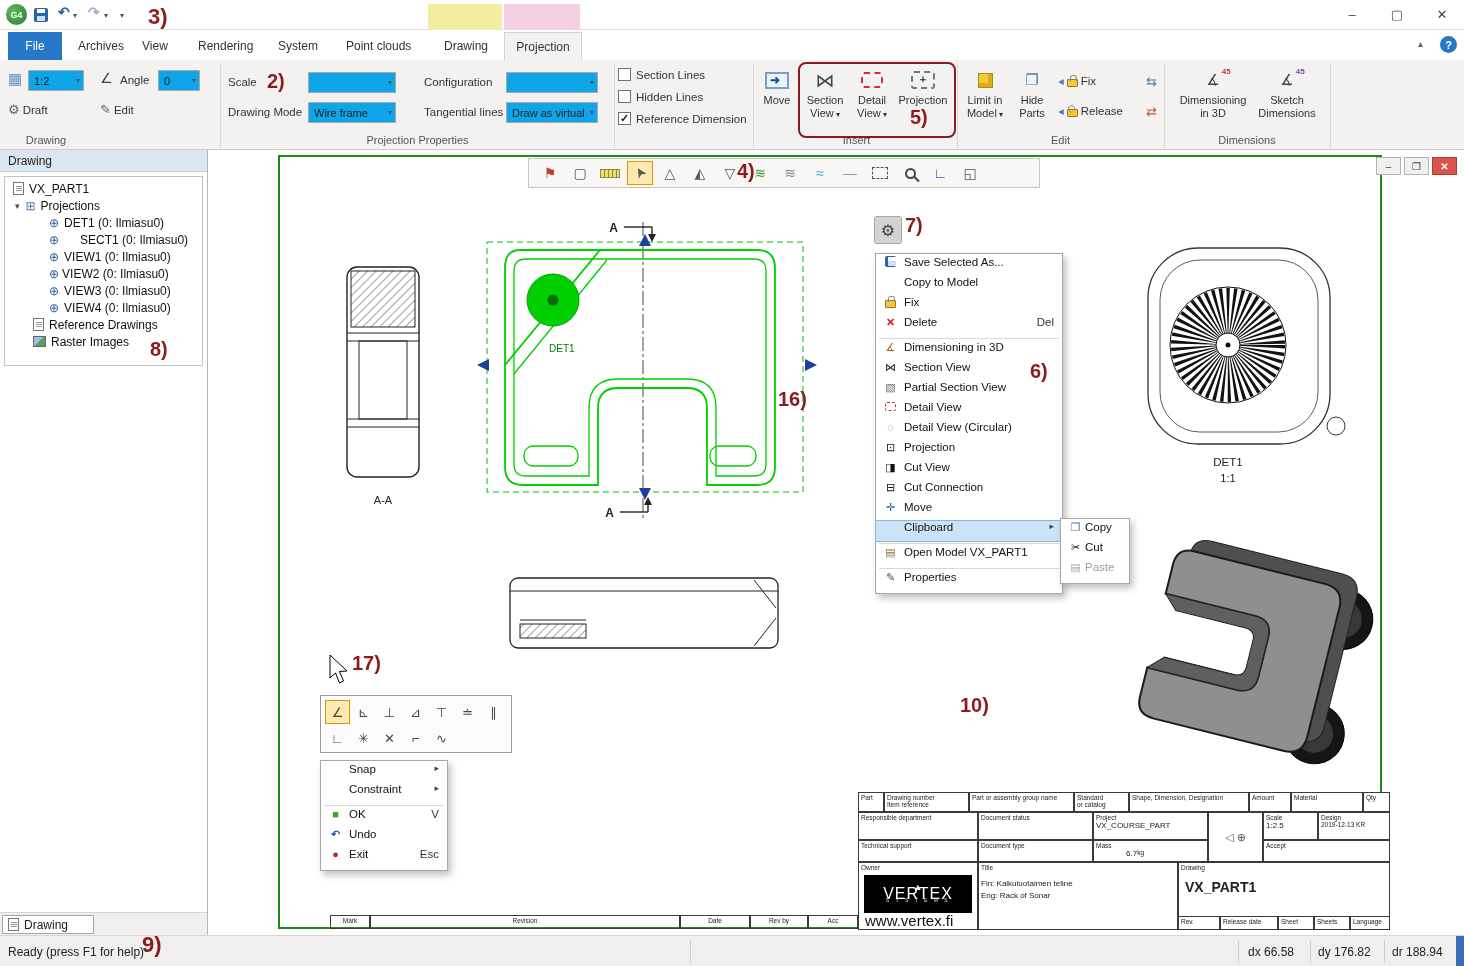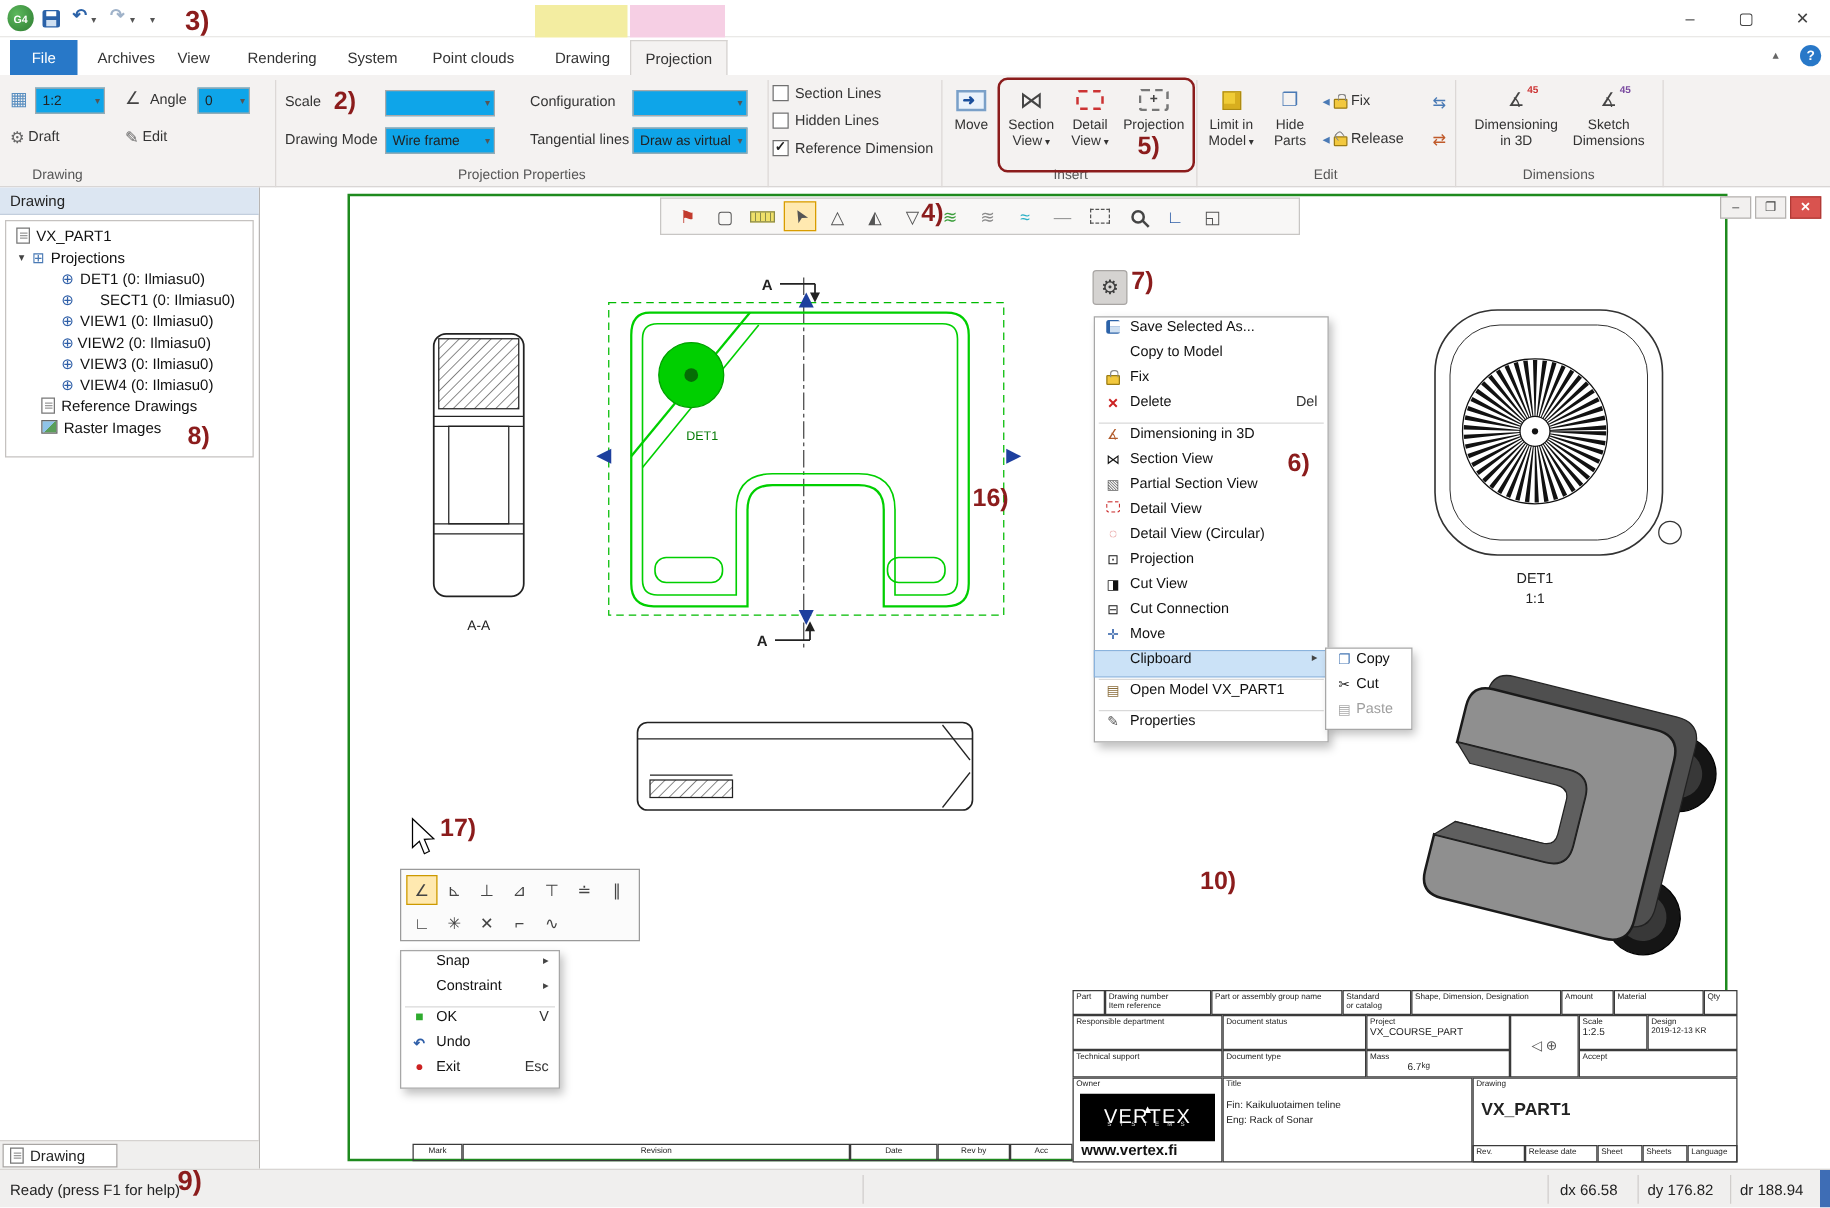--- a/index.html
+++ b/index.html
@@ -97,21 +97,21 @@
 #minimenu{left:112px;top:610px;width:128px}
 
 #tblock{position:absolute;left:650px;top:642px;width:532px;height:138px;background:#fff}
 .tbc{position:absolute;border:1px solid #3a3a3a;font-size:6.5px;color:#222;padding:1px 2px;overflow:hidden;line-height:7px}
 .tbc .big{font-size:14px;font-weight:bold;line-height:16px}
 .tbc .med{font-size:8px;line-height:9px}
 #vlogo{position:absolute;left:5px;top:12px;width:108px;height:38px;background:#000;color:#fff;display:flex;flex-direction:column;align-items:center;justify-content:center}
 #vlogo .l1{font-size:16px;font-weight:normal;letter-spacing:1px}
 #vlogo .l2{font-size:5px;letter-spacing:2.5px;color:#ddd}
 #vlogo .tri{color:#fff;font-size:9px;line-height:6px}
-.weburl{position:absolute;left:6px;top:54px;font-size:12px;font-weight:bold;color:#111}
+.weburl{position:absolute;left:6px;top:54px;font-size:15px;font-weight:normal;color:#111}
 #revstrip{position:absolute;left:122px;top:765px;width:528px;height:14px}
 
 #statusbar{left:0;top:935px;width:1464px;height:31px;background:#f0efee;border-top:1px solid #d8d5d3}
 .sbsep{position:absolute;top:4px;width:1px;height:23px;background:#d0cdcb}
 .sbval{position:absolute;top:9px;font-size:12px;color:#222;white-space:nowrap}
 #sbgrip{position:absolute;right:0;top:0;width:8px;height:30px;background:#3e6db5}
 
 .anno{position:absolute;color:#8b1c1c;font-size:20px;font-weight:bold;z-index:60;white-space:nowrap}
 .menu,#ctoolbar{z-index:40}
 svg{pointer-events:none}

